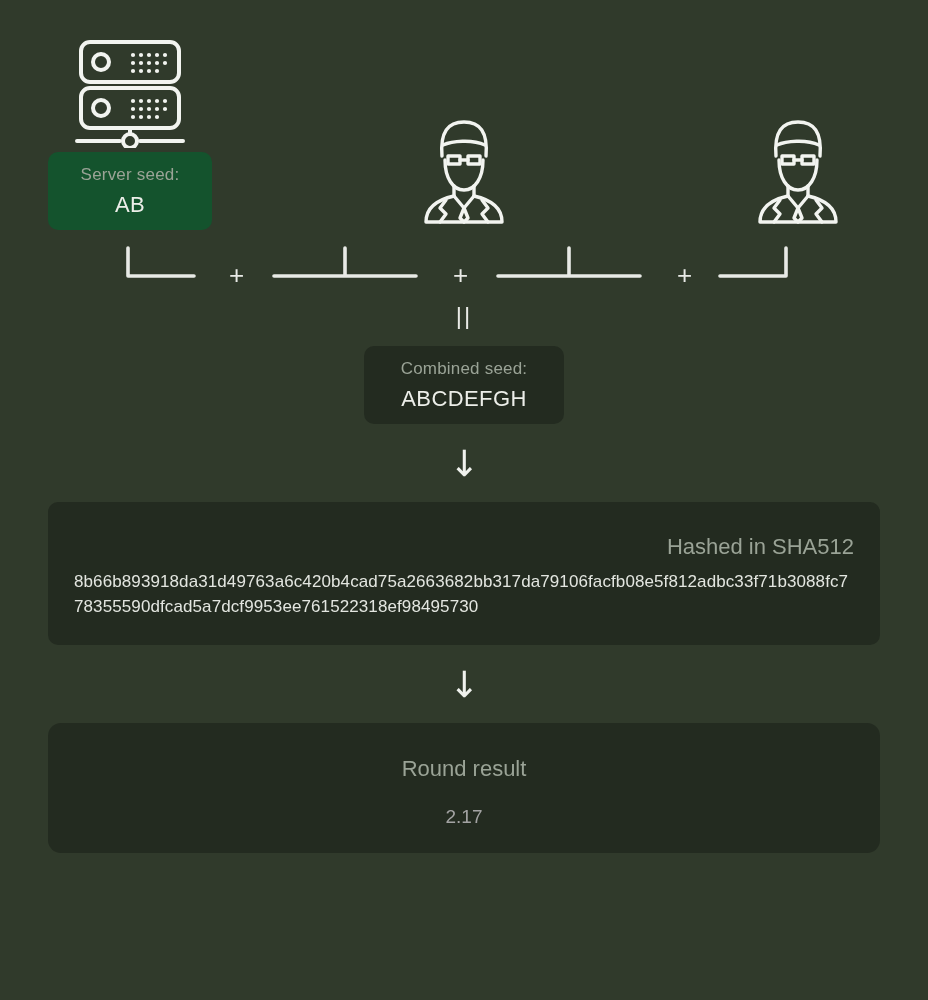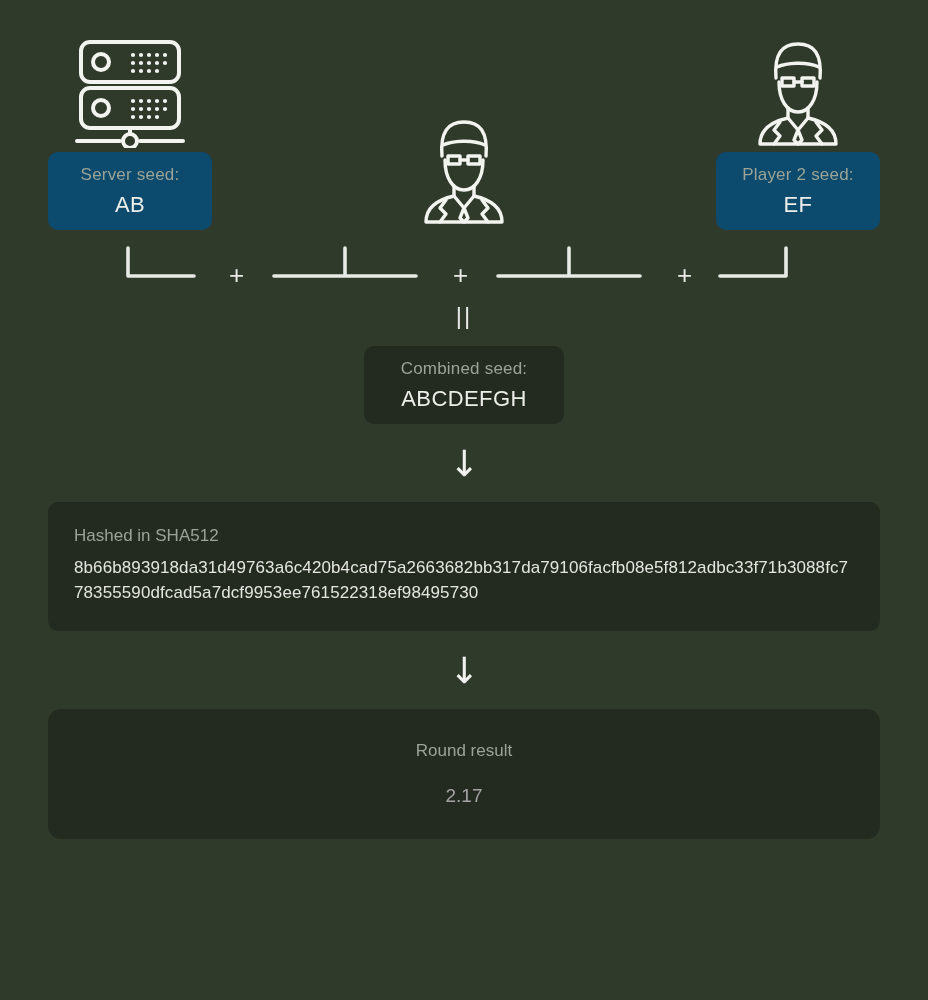--- a/index.html
+++ b/index.html
@@ -40,21 +40,21 @@
   .icon-wrap {
     height: 120px;
     display: flex;
     align-items: center;
     justify-content: center;
   }
   .seed-box {
     width: 164px;
     height: 78px;
     box-sizing: border-box;
-    background: #0c4a6e;
+    background: #14532d;
     border-radius: 10px;
     display: flex;
     flex-direction: column;
     align-items: center;
     justify-content: center;
     gap: 7px;
   }
   .seed-label {
     font-size: 17px;
     color: #9aa396;
@@ -125,23 +125,24 @@
   }
 
   
   .panel {
     background: #232b20;
     border-radius: 10px;
     box-sizing: border-box;
     width: 832px;
   }
   .panel-title {
-    text-align: left;
-    font-size: 17px;
+    text-align: right;
+    font-size: 22px;
     color: #9aa396;
+    margin-top: 8px;
   }
   .hash-panel {
     padding: 24px 26px 26px;
   }
   .hash-text {
     margin-top: 9px;
     font-size: 17px;
     line-height: 1.48;
     color: #e3e6e0;
     word-break: break-all;
@@ -245,24 +246,20 @@
           <path d="M56 42 L68 42 L68 50 L56 50 Z"></path>
           <path d="M48 46 L56 46"></path>
           <path d="M42 72 L42 82 M62 72 L62 82"></path>
           <path d="M42 82 C24 86 14 94 14 108 L90 108 C90 94 80 86 62 82"></path>
           <path d="M42 82 L52 94 L62 82"></path>
           <path d="M52 94 L48 104 L52 108 L56 104 Z"></path>
           <path d="M34 86 L28 94 L34 100 L28 108"></path>
           <path d="M70 86 L76 94 L70 100 L76 108"></path>
         </svg>
       </div>
-      <div class="seed-box">
-        <div class="seed-label">Player 2 seed:</div>
-        <div class="seed-value">EF</div>
-      </div>
     </div>
 
   </div>
 
   <div class="connector-row">
     <svg class="conn" style="left:34px;" width="116" height="40" viewBox="0 0 116 40" fill="none" stroke="#e8eae6" stroke-width="3.6" stroke-linecap="round" stroke-linejoin="round">
       <path d="M46 2 L46 30 L112 30"></path>
     </svg>
     <div class="plus" style="left:181px;">+</div>
 

